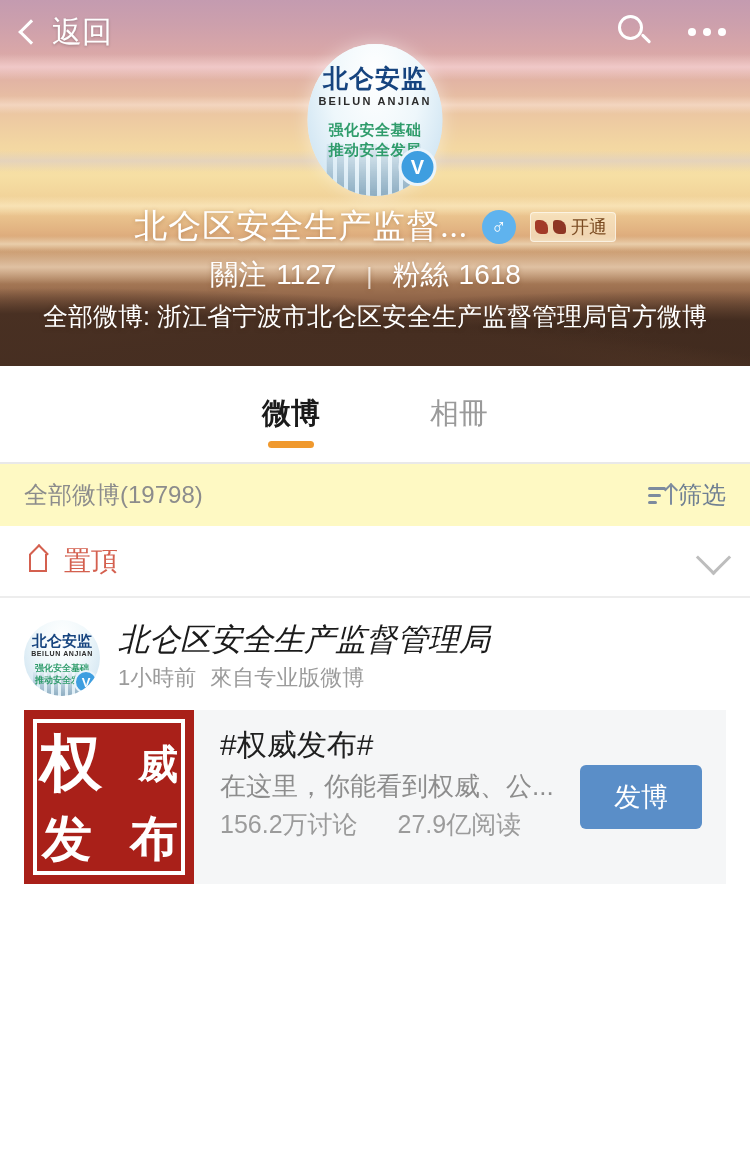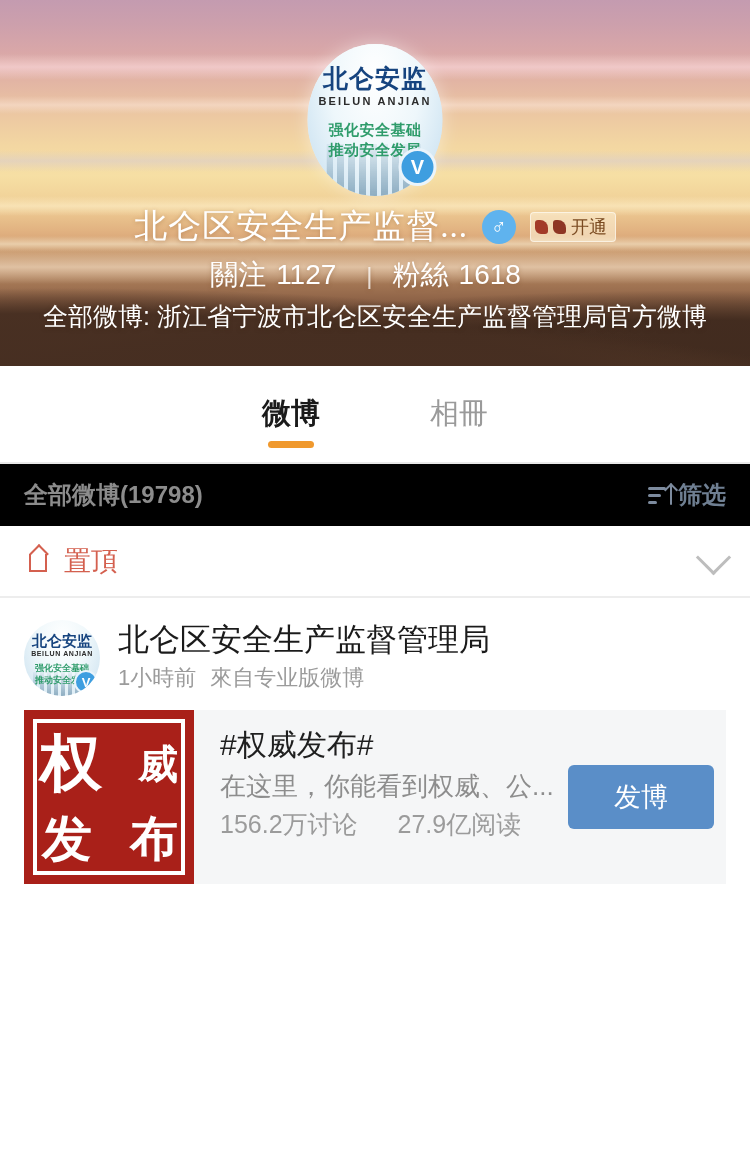--- a/index.html
+++ b/index.html
@@ -101,21 +101,21 @@
   .tabs{height:96px;display:flex;align-items:center;justify-content:center;gap:0;background:#fff;}
   .tab{width:168px;text-align:center;position:relative;height:96px;display:flex;flex-direction:column;align-items:center;justify-content:center;cursor:pointer;}
   .tab span{font-size:29px;color:#9a9a9a;}
   .tab.active span{color:#1a1a1a;font-weight:bold;}
   .tab .ul{position:absolute;bottom:14px;left:50%;transform:translateX(-50%);width:46px;height:7px;border-radius:4px;background:#f0992e;display:none;}
   .tab.active .ul{display:block;}
 
   .divider{height:2px;background:#e9e9e9;}
 
   
-  .filterbar{height:62px;background:#000000;display:flex;align-items:center;justify-content:space-between;padding:0 24px;box-sizing:border-box;font-weight:bold;}
+  .filterbar{height:62px;background:#fef9c3;display:flex;align-items:center;justify-content:space-between;padding:0 24px;box-sizing:border-box;}
   .filterbar .all{font-size:24px;color:#8c8c8c;}
   .filter-right{display:flex;align-items:center;gap:6px;cursor:pointer;}
   .f-ic{width:24px;height:22px;position:relative;}
   .f-ic i{position:absolute;left:0;height:2.5px;background:#7d8b9e;border-radius:2px;}
   .f-ic i:nth-child(1){top:3px;width:18px;}
   .f-ic i:nth-child(2){top:10px;width:13px;}
   .f-ic i:nth-child(3){top:17px;width:9px;}
   .f-ic b{position:absolute;right:0;top:1px;width:2.5px;height:20px;background:#7d8b9e;border-radius:2px;}
   .f-ic b:after{content:"";position:absolute;left:-4px;top:0;width:8px;height:8px;border-left:2.5px solid #7d8b9e;border-top:2.5px solid #7d8b9e;transform:rotate(45deg);}
   .filter-right span{font-size:24px;color:#6f7f92;}
@@ -136,21 +136,21 @@
     background:radial-gradient(ellipse at 50% 25%, #ffffff 0%, #f0f8fb 45%, #d9eaf4 78%, #c9e0ee 100%);}
   .mini-av .mc{position:absolute;left:12%;right:12%;bottom:0;height:32%;
     background:linear-gradient(to top, rgba(128,162,184,.85), rgba(150,184,204,.1));
     -webkit-mask-image:repeating-linear-gradient(to right,#000 0 4px,transparent 4px 7px);
     mask-image:repeating-linear-gradient(to right,#000 0 4px,transparent 4px 7px);}
   .mini-av .m1{position:absolute;left:0;right:0;top:12px;text-align:center;font-size:15px;font-weight:bold;color:#16447f;font-family:"DejaVu Serif","Liberation Serif",serif;}
   .mini-av .m2{position:absolute;left:0;right:0;top:30px;text-align:center;font-size:7px;letter-spacing:.6px;color:#2b2b2b;font-weight:bold;}
   .mini-av .m3{position:absolute;left:0;right:0;top:42px;text-align:center;font-size:9px;line-height:1.35;color:#2f9c6b;font-weight:bold;}
   .mini-v{position:absolute;right:2px;bottom:2px;width:24px;height:24px;border-radius:50%;background:#3e9ee0;border:2px solid #eaf4fb;box-sizing:border-box;color:#fff;font-size:13px;font-weight:bold;display:flex;align-items:center;justify-content:center;}
   .post-meta{display:flex;flex-direction:column;gap:6px;}
-  .post-author{font-size:31px;color:#1b1b1b;line-height:1.1;}
+  .post-author{font-size:31px;color:#1b1b1b;line-height:1.1;font-style:italic;}
   .post-sub{font-size:22px;color:#9b9b9b;}
   .post-sub em{font-style:normal;margin-right:14px;}
 
   .post-body{margin-top:18px;font-size:33px;line-height:52px;color:#2b2b2b;letter-spacing:.3px;}
   .post-body .tag{color:#8294ad;}
 
   
   .topic{margin-top:14px;display:flex;align-items:stretch;background:#f5f6f7;}
   .topic-thumb{width:170px;height:174px;flex:none;background:#a92019;position:relative;overflow:hidden;}
   .topic-thumb .frame{position:absolute;inset:9px;border:4px solid #ffffff;box-sizing:border-box;}
@@ -158,36 +158,53 @@
   .tt-a{left:16px;top:22px;font-size:62px;}
   .tt-b{right:16px;top:34px;font-size:40px;}
   .tt-c{left:18px;bottom:20px;font-size:50px;}
   .tt-d{right:16px;bottom:22px;font-size:48px;}
   .topic-body{flex:1;padding:20px 0 0 26px;box-sizing:border-box;display:flex;flex-direction:column;gap:13px;}
   .topic-title{font-size:30px;color:#1f1f1f;line-height:1;}
   .topic-desc{font-size:26px;color:#8d8d8d;line-height:1;}
   .topic-stats{font-size:25px;color:#9b9b9b;line-height:1;}
   .topic-stats em{font-style:normal;margin-right:40px;}
   .topic-btn-wrap{width:170px;display:flex;align-items:center;justify-content:center;flex:none;}
-  .topic-btn{width:146px;height:64px;background:#5a8ec8;color:#fff;font-size:27px;border:none;border-radius:6px;cursor:pointer;font-family:inherit;}
+  .topic-btn{width:122px;height:64px;background:#5a8ec8;color:#fff;font-size:27px;border:none;border-radius:6px;cursor:pointer;font-family:inherit;}
 </style>
 </head>
 <body>
 
 <div class="phone">
 
   <div class="hero">
     <div class="cloudband cb1"></div>
     <div class="cloudband cb2"></div>
     <div class="cloudband cb3"></div>
     <div class="cloudband cb4"></div>
     <div class="cloudband cb5"></div>
     <div class="mist"></div>
     <div class="ridge"></div>
 
+    <div class="navbar">
+      <div class="back">
+        <span class="chev-left"></span>
+        <span>返回</span>
+      </div>
+      <div class="nav-right">
+        <div class="search-ic">
+            <i></i>
+            <b></b>
+          </div>
+        <div class="dots">
+            <span></span>
+            <span></span>
+            <span></span>
+          </div>
+      </div>
+    </div>
 
     <div class="avatar-wrap">
       <div class="avatar">
         <div class="av-sky"></div>
         <div class="av-city"></div>
         <div class="av-t1">北仑安监</div>
         <div class="av-t2">BEILUN ANJIAN</div>
         <div class="av-t3"><span>强化安全基础</span><br><span>推动安全发展</span></div>
       </div>
       <div class="vbadge">V</div>

